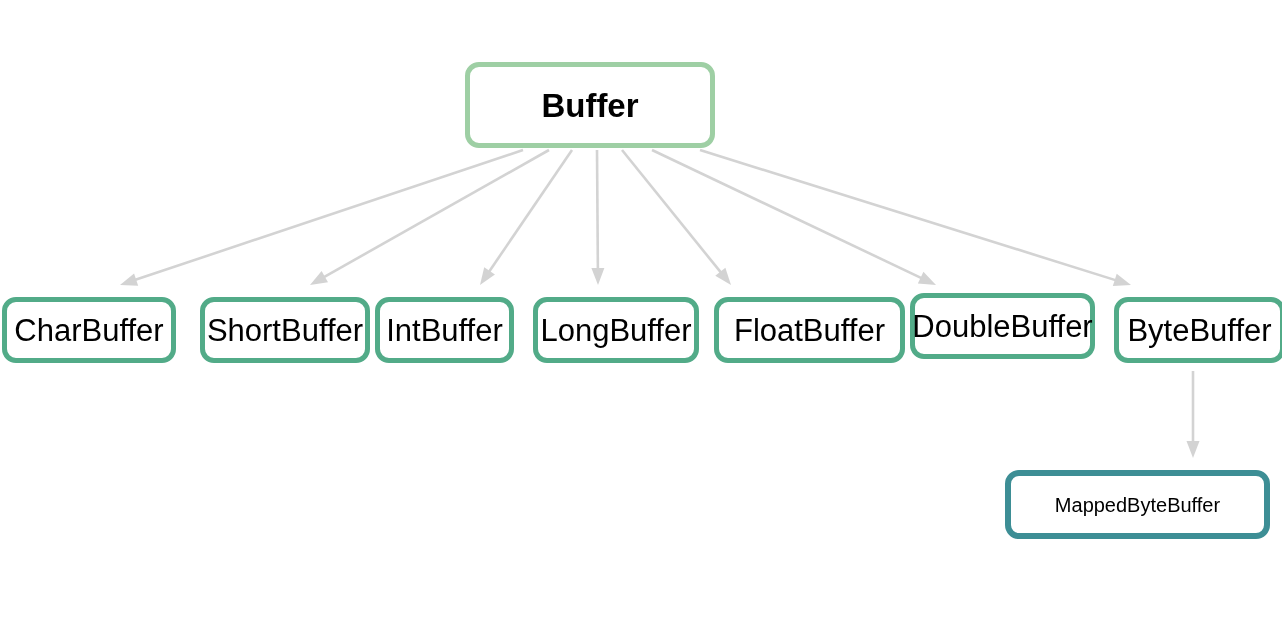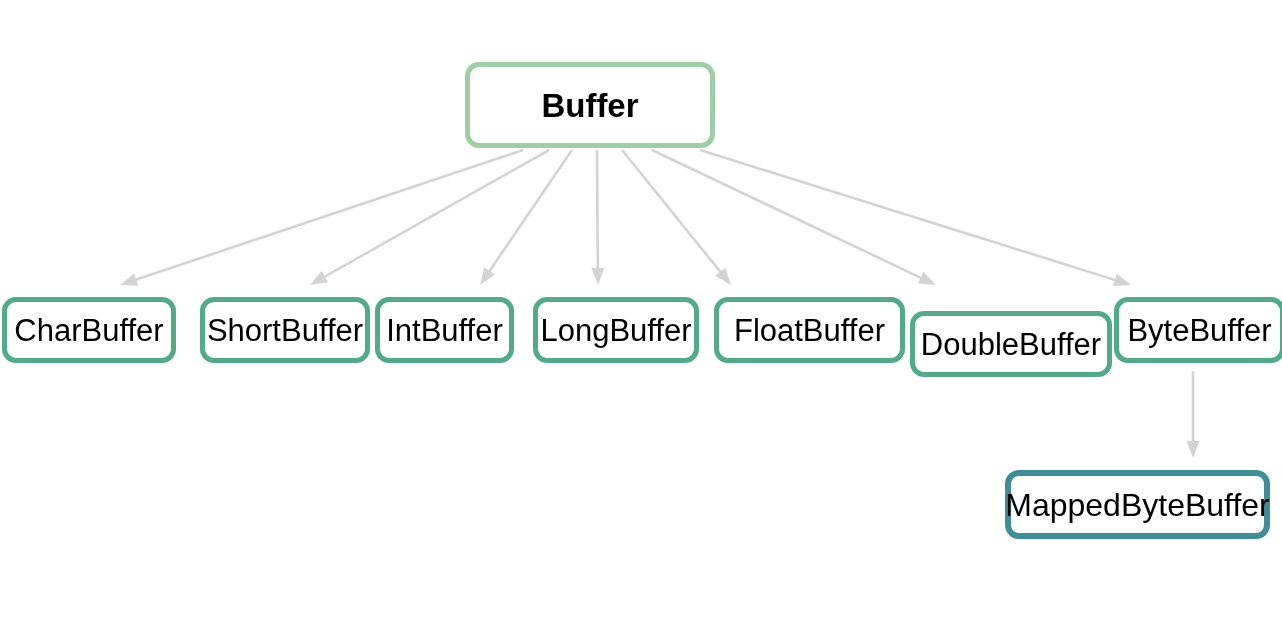--- a/index.html
+++ b/index.html
@@ -39,21 +39,21 @@
     font-size: 33px;
     font-weight: bold;
   }
   .node-child {
     border: 5px solid #52ab88;
     font-size: 31px;
     font-weight: normal;
   }
   .node-grand {
     border: 6px solid #3d8e95;
-    font-size: 32px;
+    font-size: 20px;
     font-weight: normal;
   }
   .node-label {
     display: block;
     line-height: 1;
   }
 </style>
 </head>
 <body>
 
@@ -106,21 +106,21 @@
   </div>
   <div class="node node-child" style="left: 375px; top: 297px; width: 139px; height: 66px; justify-content: center;">
     <span class="node-label">IntBuffer</span>
   </div>
   <div class="node node-child" style="left: 533px; top: 297px; width: 166px; height: 66px;">
     <span class="node-label">LongBuffer</span>
   </div>
   <div class="node node-child" style="left: 714px; top: 297px; width: 191px; height: 66px;">
     <span class="node-label">FloatBuffer</span>
   </div>
-  <div class="node node-child" style="left: 910px; top: 311px; width: 202px; height: 66px;">
+  <div class="node node-child" style="left: 910px; top: 293px; width: 185px; height: 66px;">
     <span class="node-label">DoubleBuffer</span>
   </div>
   <div class="node node-child" style="left: 1114px; top: 297px; width: 171px; height: 66px;">
     <span class="node-label">ByteBuffer</span>
   </div>
 
   <div class="node node-grand" style="left: 1005px; top: 470px; width: 265px; height: 69px;">
     <span class="node-label">MappedByteBuffer</span>
   </div>
 

